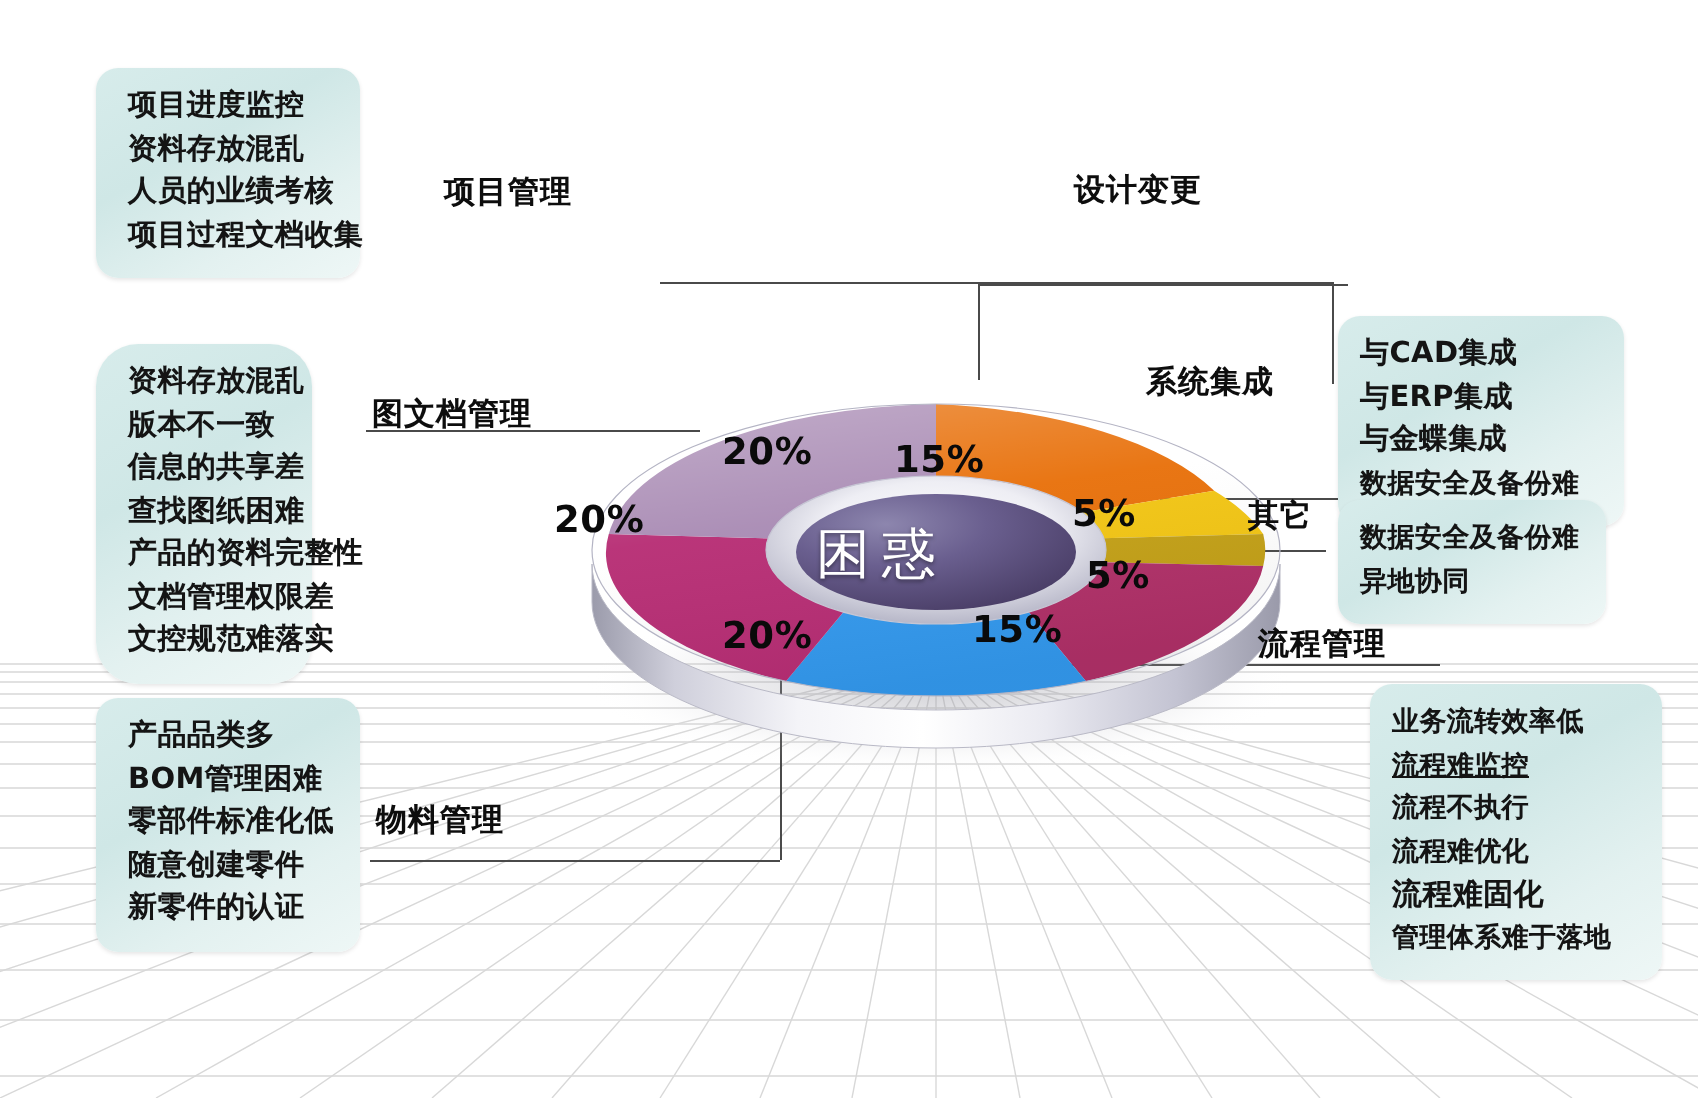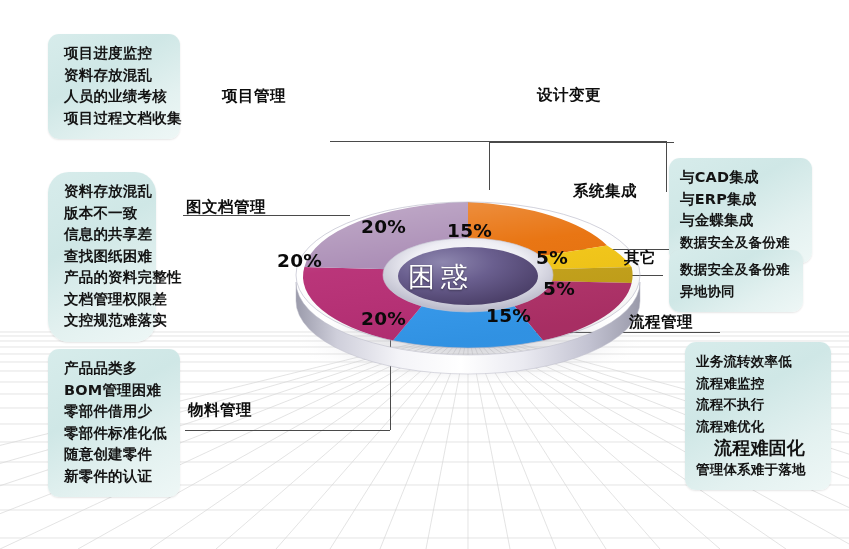--- a/index.html
+++ b/index.html
@@ -273,41 +273,40 @@
     <div class="line">信息的共享差</div>
     <div class="line">查找图纸困难</div>
     <div class="line">产品的资料完整性</div>
     <div class="line">文档管理权限差</div>
     <div class="line">文控规范难落实</div>
   </div>
 
   <div class="callout" style="left:48px; top:349px; width:132px;">
     <div class="line">产品品类多</div>
     <div class="line">BOM管理困难</div>
-    <div class="line">零部件借用少</div>
     <div class="line">零部件标准化低</div>
     <div class="line">随意创建零件</div>
     <div class="line">新零件的认证</div>
   </div>
 
 
   <div class="callout" style="left:669px; top:158px; width:143px; padding-left:11px; padding-right:8px;">
     <div class="line">与CAD集成</div>
     <div class="line">与ERP集成</div>
     <div class="line">与金蝶集成</div>
     <div class="line" style="font-size:13.5px;">数据安全及备份难</div>
   </div>
 
   <div class="callout" style="left:669px; top:250px; width:134px; padding-left:11px; padding-right:8px;">
     <div class="line" style="font-size:13.5px;">数据安全及备份难</div>
     <div class="line" style="font-size:13.5px;">异地协同</div>
   </div>
 
   <div class="callout" style="left:669px; top:342px; width:146px; padding-left:11px; padding-right:8px;margin-left:16px;">
     <div class="line" style="font-size:13.5px;">业务流转效率低</div>
-    <div class="line" style="font-size:13.5px;">流程难监控</div>
+    <div class="line" style="font-size:13.5px;text-decoration:underline;">流程难监控</div>
     <div class="line" style="font-size:13.5px;">流程不执行</div>
     <div class="line" style="font-size:13.5px;">流程难优化</div>
-    <div class="line" style="font-size:18px;text-align:center;">流程难固化</div>
+    <div class="line" style="font-size:15px;">流程难固化</div>
     <div class="line" style="font-size:13.5px;">管理体系难于落地</div>
   </div>
 
 </div>
 
 </body></html>

